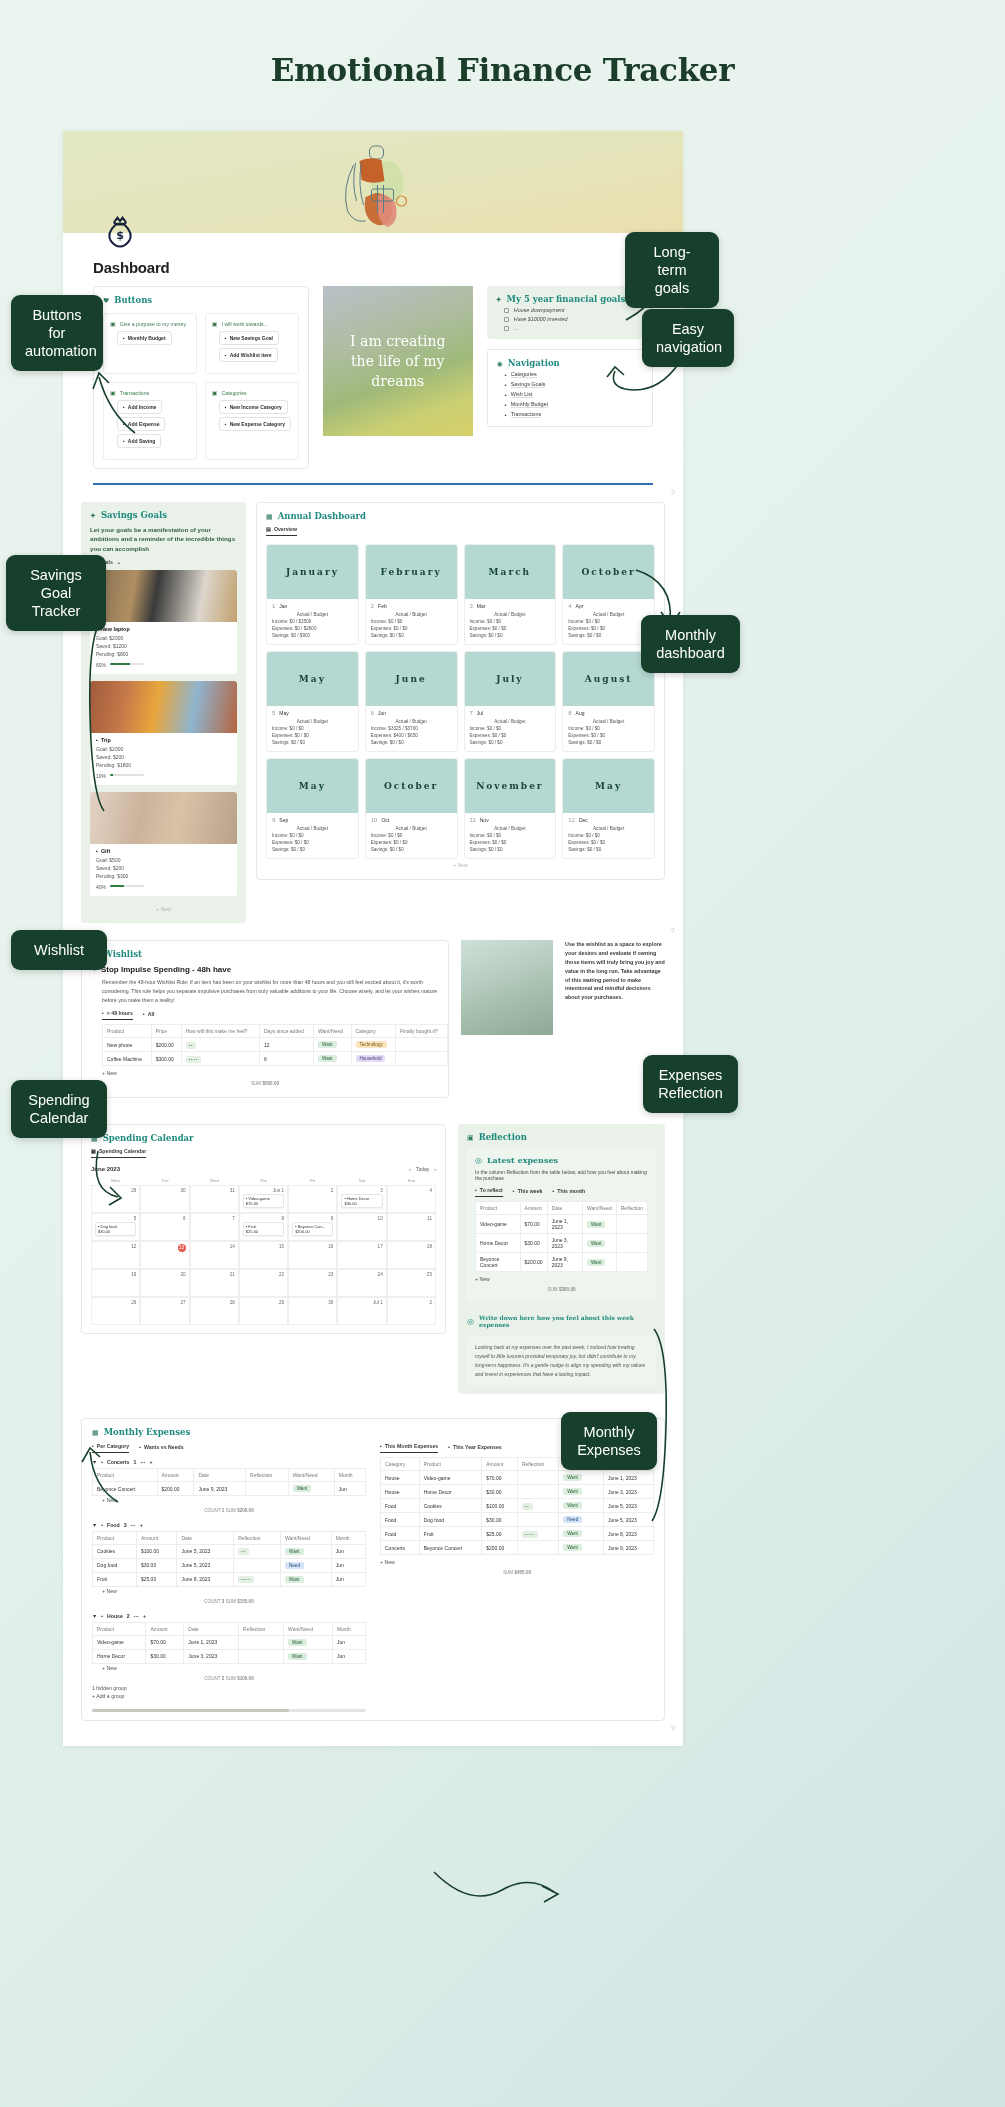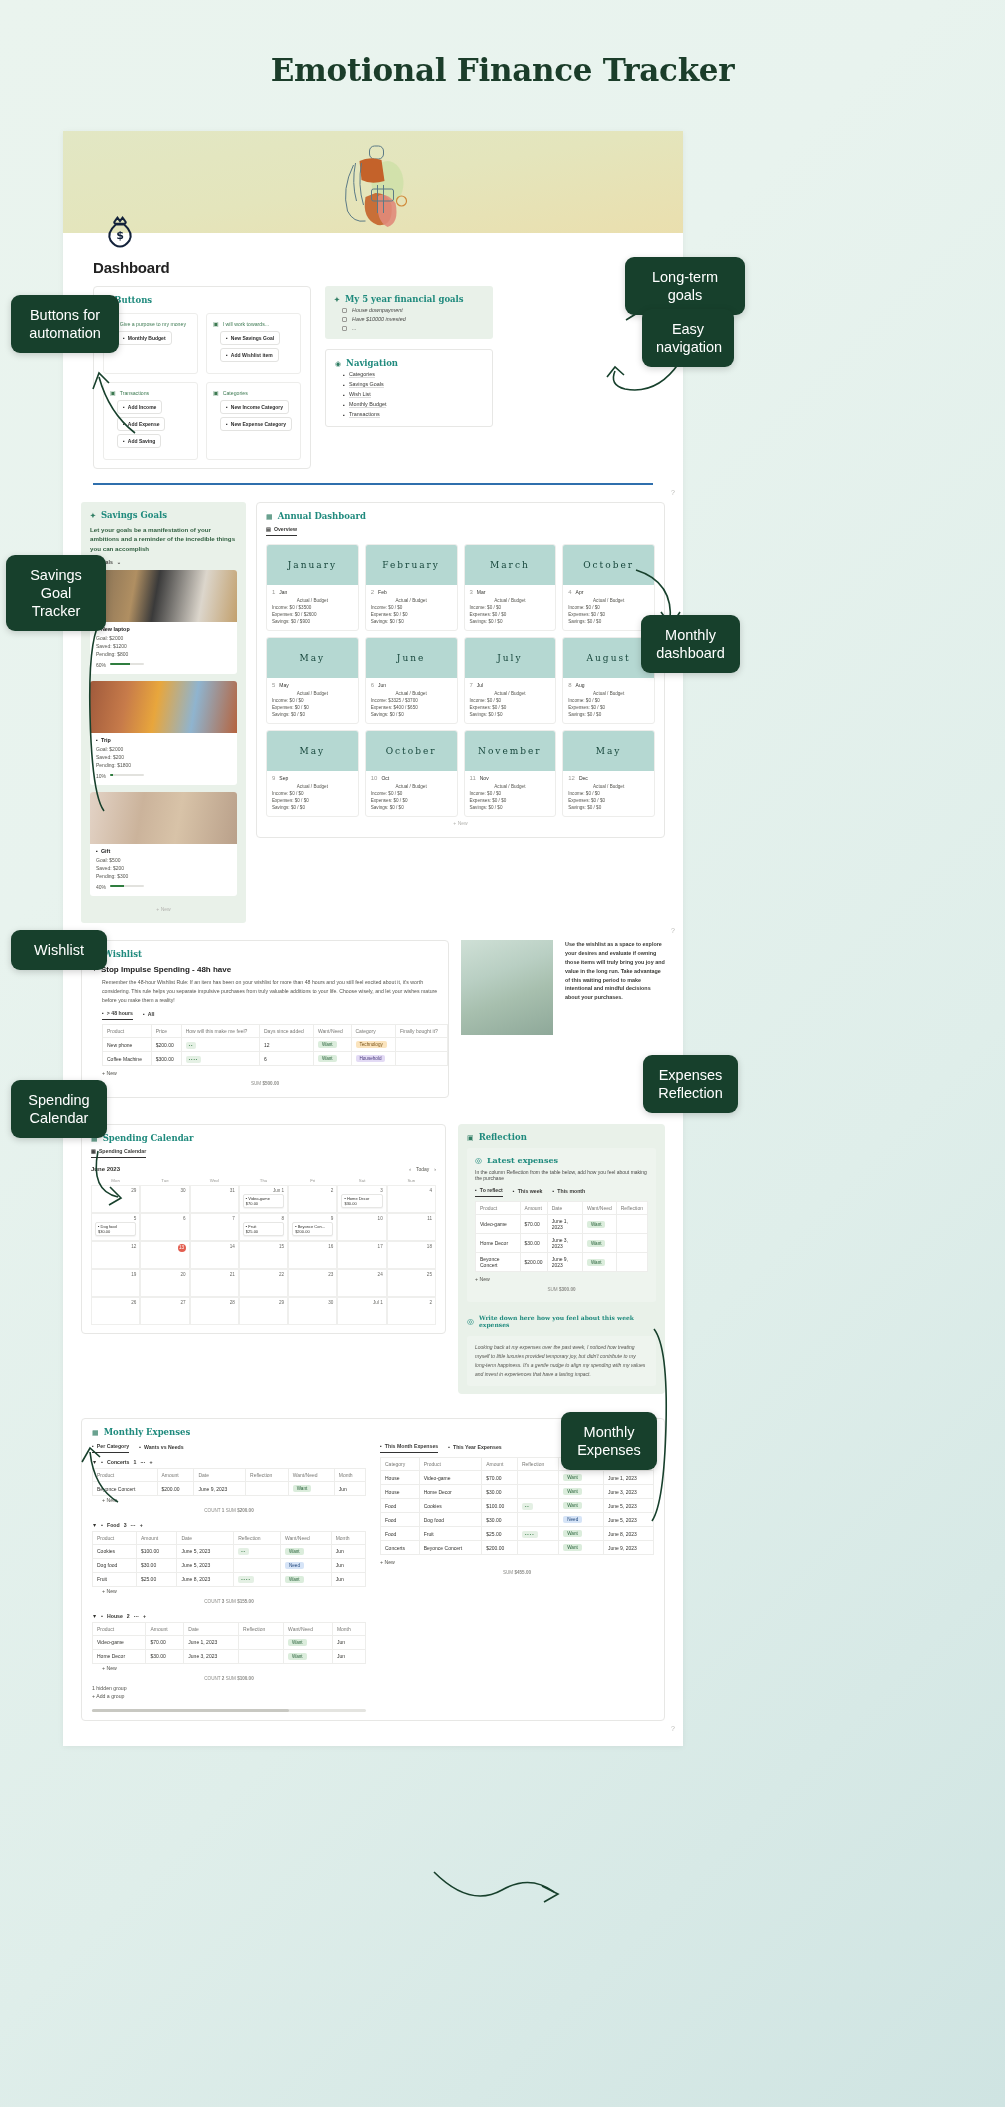--- a/index.html
+++ b/index.html
@@ -74,22 +74,22 @@
   .pbar-row { display:flex; align-items:center; gap:4px; margin-top:3px;}
   .pbar { width:34px; height:2px; background:#e2e2de; border-radius:2px; overflow:hidden;}
   .pbar i { display:block; height:100%; background:#2f7d3f;}
   .new-row { text-align:center; font-size:5px; color:#b4b4b0; padding:3px 0;}
   .ann-panel { flex:1; border:1px solid #e7e7e5; border-radius:4px; padding:8px 9px;}
   .tabs { display:flex; gap:10px; margin:5px 0 8px 0;}
   .tab { display:flex; align-items:center; gap:3px; font-size:5.2px; color:#3a3a38; font-weight:700; padding-bottom:3px;}
   .tab.active { border-bottom:1.5px solid #333; }
   .month-grid { display:grid; grid-template-columns: repeat(4, 1fr); gap: 6px; }
   .month-card { border:1px solid #ededeb; border-radius:3px; overflow:hidden; background:#fff;}
-  .month-hd { background:#b5d8d2; height: 40px; display:flex; align-items:center; justify-content:center;
-    font-family:"DejaVu Serif", serif; font-weight:400; font-size:9px; color:#17473c; letter-spacing:2px;}
+  .month-hd { background:#b5d8d2; height: 54px; display:flex; align-items:center; justify-content:center;
+    font-family:"DejaVu Serif", serif; font-weight:700; font-size:9px; color:#17473c; letter-spacing:2px;}
   .month-bd { padding:4px 5px 6px 5px;}
   .m-top { display:flex; gap:4px; align-items:baseline;}
   .m-num { font-size:6px; color:#9a9a96;}
   .m-abbr { font-size:5px; color:#33332f; }
   .m-ab-lbl { text-align:center; font-size:4.6px; color:#55554f; margin:3px 0 2px 0;}
   .m-line { font-size:4.6px; color:#55554f; margin-top:2px;}
   
   .wl-row { display:flex; gap:12px; padding:0 18px; align-items:flex-start;}
   .wl-panel { flex:1; border:1px solid #e7e7e5; border-radius:4px; padding:8px 10px;}
   .wl-sub { display:flex; align-items:center; gap:4px; font-size:8px; font-weight:700; color:#222; margin:6px 0 4px 0;}
@@ -232,20 +232,21 @@
                   <span>New Income Category</span>
                 </div>
                 <div class="btn">
                   <span>▪</span>
                   <span>New Expense Category</span>
                 </div>
               </div>
             </div>
         </div>
       </div>
+      <div class="quote">I am creating the life of my dreams</div>
       <div class="dash-right">
         <div class="goals-panel">
           <div class="panel-head">
             <span class="ic">✦</span>
             <span>My 5 year financial goals</span>
           </div>
           <div id="goal-list">
               <div class="goal-item">
                 <span class="cbx"></span>
                 <span>House downpayment</span>
@@ -1095,21 +1096,21 @@
     <path class="grn" d="M12 32 L20 18 L30 27"></path>
   </svg>
 <svg class="arrow" style="left:650px;top:1325px" width="24" height="200">
     <path class="grn" d="M4 4 Q18 22 16 100 Q14 178 2 196"></path>
   </svg>
 <svg class="arrow" style="left:430px;top:1860px" width="140" height="60">
     <path class="grn" d="M4 12 Q40 48 72 30 Q100 14 124 32"></path>
     <path class="grn" d="M112 26 L128 34 L114 42"></path>
   </svg>
 
-<div class="callout" id="co-buttons" style="left:11px;  top:295px; width:108px;border-radius:9px;">Buttons for<br>automation</div>
-<div class="callout" id="co-longterm" style="left:625px; top:232px; width:120px;margin-top:25px;">Long-term<br>goals</div>
+<div class="callout" id="co-buttons" style="left:11px;  top:295px; width:92px;border-radius:9px;">Buttons for<br>automation</div>
+<div class="callout" id="co-longterm" style="left:625px; top:232px; width:94px;">Long-term<br>goals</div>
 <div class="callout" id="co-easynav" style="left:642px; top:309px; width:92px;">Easy<br>navigation</div>
 <div class="callout" id="co-savings" style="left:6px;   top:555px; width:100px;">Savings Goal<br>Tracker</div>
 <div class="callout" id="co-monthly" style="left:641px; top:615px; width:99px;">Monthly<br>dashboard</div>
 <div class="callout" id="co-wishlist" style="left:11px;  top:930px; width:96px;">Wishlist</div>
 <div class="callout" id="co-spending" style="left:11px;  top:1080px;width:96px;">Spending<br>Calendar</div>
 <div class="callout" id="co-reflection" style="left:643px; top:1055px;width:95px;">Expenses<br>Reflection</div>
 <div class="callout" id="co-monthlyexp" style="left:561px; top:1412px;width:96px;">Monthly<br>Expenses</div>
 
 </body></html>

